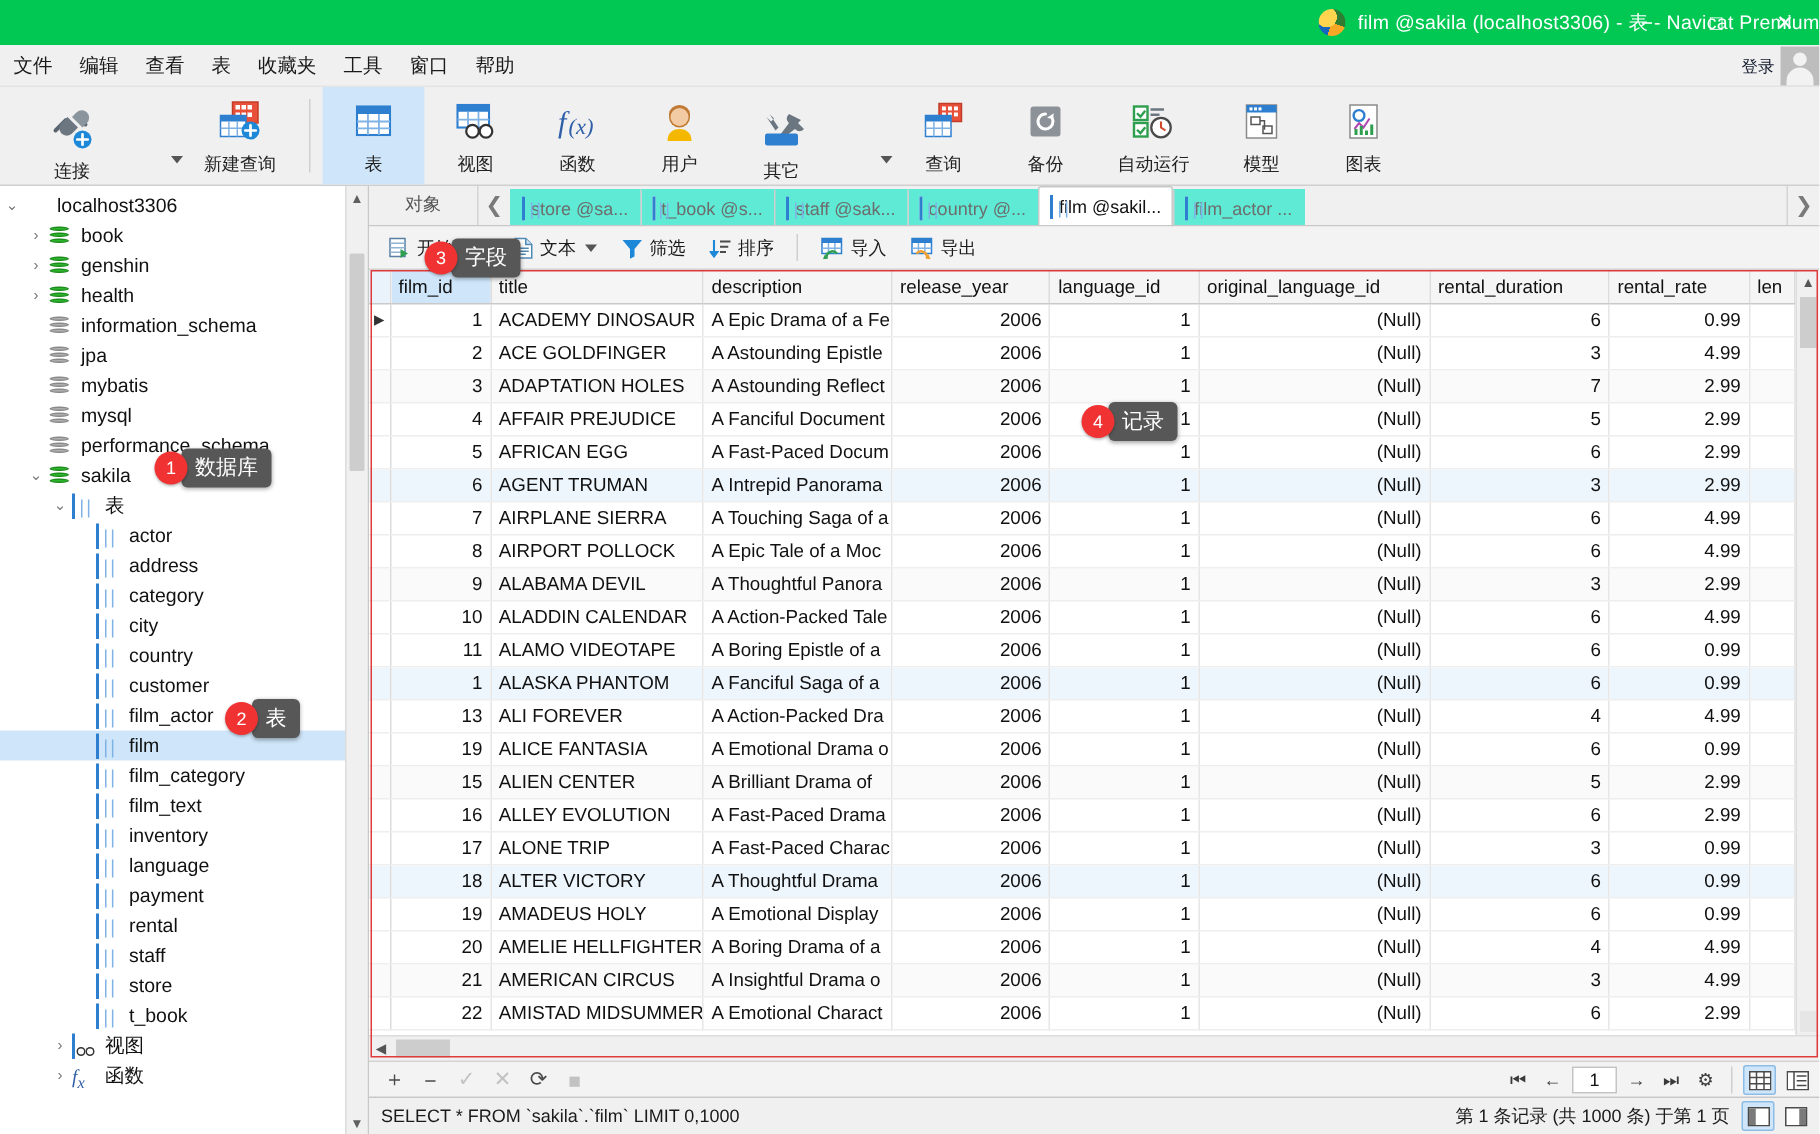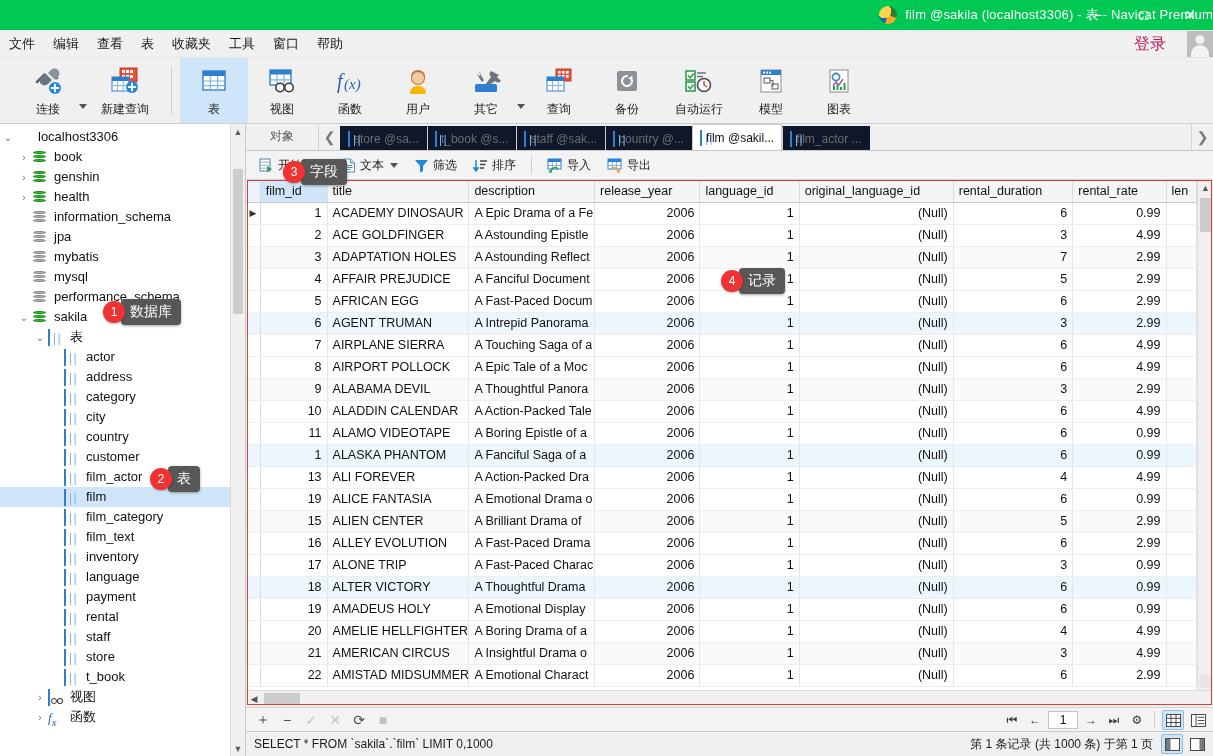--- a/index.html
+++ b/index.html
@@ -52,21 +52,21 @@
     border-bottom: 1px solid #e4e4e4;
     position: relative;
   }
   .menu-item {
     padding: 21px 9px; font-size: 13px; color: #1a1a1a; cursor: default;
   }
   .menubar .right {
     position: absolute; right: 0; top: 0; height: 28px;
     display: flex; align-items: center;
   }
-  .login-link { font-size: 16px; color: #be185d; margin-right: 21px; }
+  .login-link { font-size: 11px; color: #0f172a; margin-right: 4px; }
   .avatar {
     width: 26px; height: 26px; background: #bdbdbd; position: relative; overflow: hidden;
   }
   .avatar::before {
     content:""; position:absolute; left:50%; top:4px; transform:translateX(-50%);
     width:9px; height:9px; border-radius:50%; background:#f2f2f2;
   }
   .avatar::after {
     content:""; position:absolute; left:50%; top:14px; transform:translateX(-50%);
     width:18px; height:14px; border-radius:9px 9px 0 0; background:#f2f2f2;
@@ -87,21 +87,21 @@
   }
   .tb-item.wide { width: 76px; }
   .tb-item.active { background: #cfe6fa; }
   .tb-item .tb-label { font-size: 12px; color: #222; }
   .tb-icon { height: 34px; display:flex; align-items:center; justify-content:center; }
   .tb-sep { width: 1px; background: #cfcfcf; margin: 8px 8px; }
   .caret {
     width: 0; height: 0; border-left: 4px solid transparent; border-right: 4px solid transparent;
     border-top: 5px solid #555; align-self: flex-end; margin-bottom: 14px; margin-left: -3px;
   }
-  .caret-wrap { display:flex; align-items:center; }
+  .caret-wrap { display:flex; align-items:flex-end;gap:35px; }
 
   
   .body { flex: 1 1 auto; display: flex; min-height: 0; }
 
   
   .sidebar {
     width: 246px; flex: 0 0 246px;
     background: #ffffff;
     border-right: 1px solid #c8c8c8;
     position: relative;
@@ -192,21 +192,21 @@
     width: 72px; text-align:center; font-size:12px; color:#555; line-height:27px; flex:0 0 72px;
   }
   .tab-nav {
     width:22px; flex:0 0 22px; display:flex; align-items:center; justify-content:center;
     color:#7a7a7a; font-size:14px; font-weight:bold; height:27px;
     border-left:1px solid #d4d4d4;
   }
   .tabs-wrap { flex:1 1 auto; display:flex; align-items:flex-end; min-width:0; overflow:hidden; }
   .tab {
     height:24px; display:flex; align-items:center; gap:4px; padding:0 7px;
-    font-size:12px; color:#6d6d6d; background:#0f172a;
+    font-size:12px; color:#6d6d6d; background:#5eead4;
     border:1px solid transparent; border-bottom:none; white-space:nowrap;
   }
   .tab + .tab { border-left:1px solid #d0d0d0; }
   .tab.active {
     background:#ffffff; color:#111; height:27px;
     border:1px solid #c8c8c8; border-bottom:1px solid #ffffff; border-radius:2px 2px 0 0;
     margin-bottom:-1px;
   }
 
   .subtoolbar {

